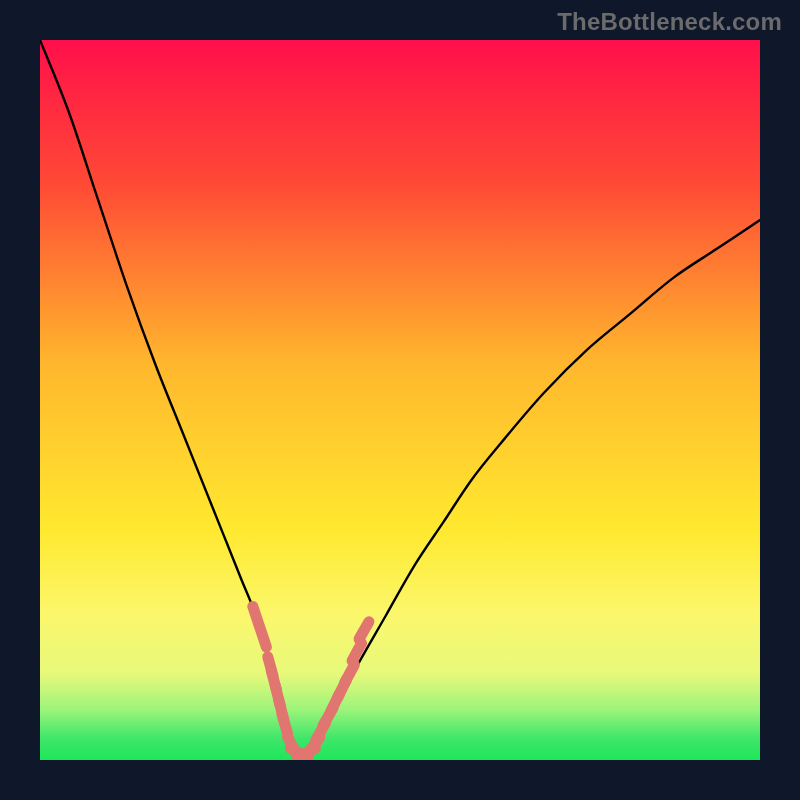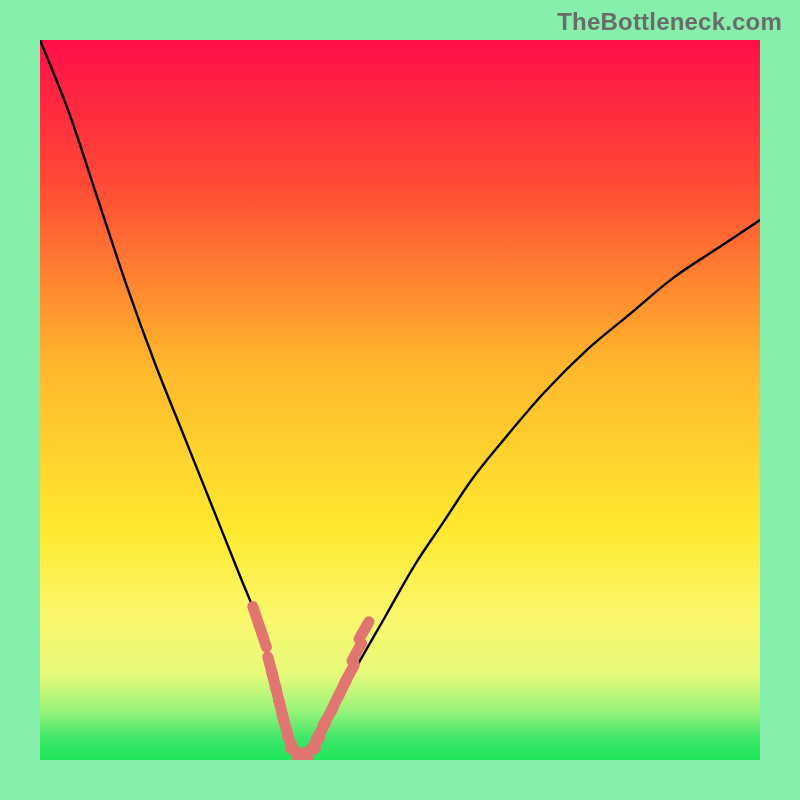--- a/index.html
+++ b/index.html
@@ -8,21 +8,21 @@
     width: 800px;
     height: 800px;
     background: #000;
     font-family: Arial, Helvetica, sans-serif;
     overflow: hidden;
   }
   .stage {
     position: relative;
     width: 800px;
     height: 800px;
-    background: #86efac;
+    background: #0f172a;
   }
   .plot-area {
     position: absolute;
     left: 40px;
     top: 40px;
     width: 720px;
     height: 720px;
     overflow: hidden;
   }
   .watermark {

